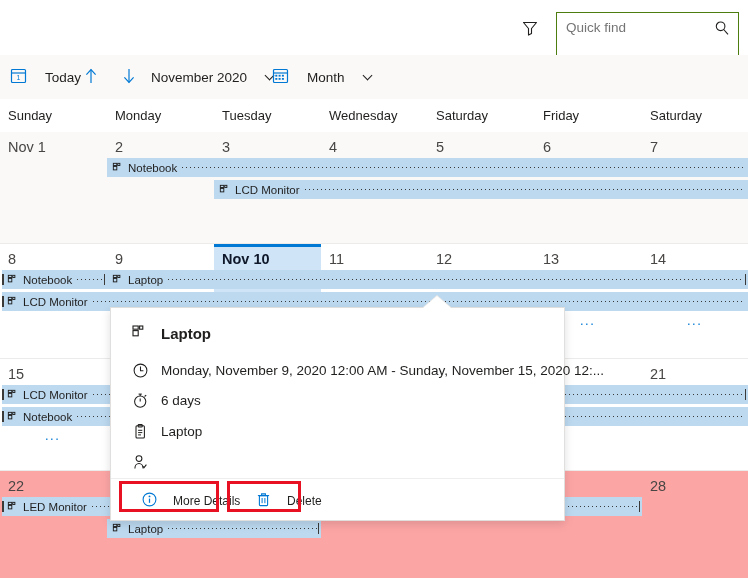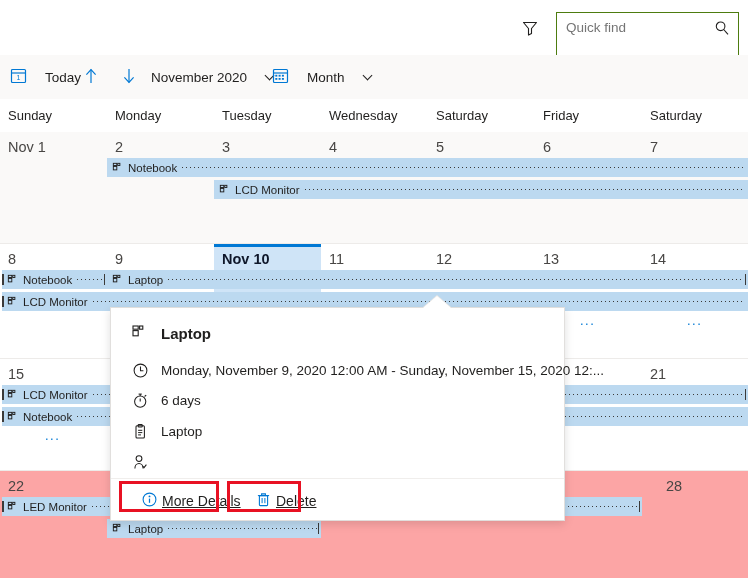--- a/index.html
+++ b/index.html
@@ -76,22 +76,22 @@
   .tail{position:absolute;left:423px;top:296px;width:0;height:0;
     border-left:14px solid transparent;border-right:14px solid transparent;
     border-bottom:12px solid #fff;z-index:41;
     filter:drop-shadow(0 -1px 0 #e8e6e4);}
   .co-row{position:absolute;left:20px;display:flex;align-items:center;gap:12px;}
   .co-ic{flex:0 0 18px;width:18px;height:18px;display:flex;align-items:center;justify-content:center;}
   .co-tx{font-size:13.5px;color:#201f1e;white-space:nowrap;}
   .co-title{font-size:15px;font-weight:600;color:#201f1e;}
   .co-actions{position:absolute;left:0;top:170px;width:453px;height:43px;
     border-top:1px solid #f0eeec;display:flex;align-items:center;}
-  .act{display:flex;align-items:center;gap:4px;font-size:14px;color:#201f1e;cursor:pointer;
-    box-sizing:border-box;text-decoration:underline;}
+  .act{display:flex;align-items:center;gap:15px;font-size:12px;color:#201f1e;cursor:pointer;
+    box-sizing:border-box;}
   .act-more{position:absolute;left:22px;top:6px;height:31px;padding:0 8px;}
   .act-del{position:absolute;left:136px;top:6px;height:31px;padding:0 8px;}
   .redbox{position:absolute;border:3px solid #e81123;box-sizing:border-box;z-index:50;pointer-events:none;}
 </style>
 </head>
 <body>
 
 <div id="app">
 
   <div class="topbar">
@@ -296,21 +296,21 @@
           </div>
           <div class="more-dots" style="left: 45px; top: 72px;">...</div>
         </div>
         <div class="week w4">
           <div class="daynum" style="left: 8px;">22</div>
           <div class="daynum" style="left: 115px;">23</div>
           <div class="daynum" style="left: 222px;">24</div>
           <div class="daynum" style="left: 329px;">25</div>
           <div class="daynum" style="left: 436px;">26</div>
           <div class="daynum" style="left: 543px;">27</div>
-          <div class="daynum" style="left: 650px; margin-left: 16px;">28</div>
+          <div class="daynum" style="left: 650px;">28</div>
           <div class="ev" style="left: 2px; width: 640px; top: 26px;">
             <span class="cap-l"></span>
             <span class="ev-ic">
               <svg width="12" height="12" viewBox="0 0 18 18">
                 <rect x="2" y="6.6" width="5.2" height="5.2" fill="none" stroke="#201f1e" stroke-width="1.4"></rect>
                 <rect x="2" y="2" width="5.2" height="3.2" fill="none" stroke="#201f1e" stroke-width="1.4"></rect>
                 <rect x="8.6" y="2" width="3.2" height="3.2" fill="none" stroke="#201f1e" stroke-width="1.4"></rect>
               </svg>
             </span>
             <span class="ev-tx">LED Monitor</span>

